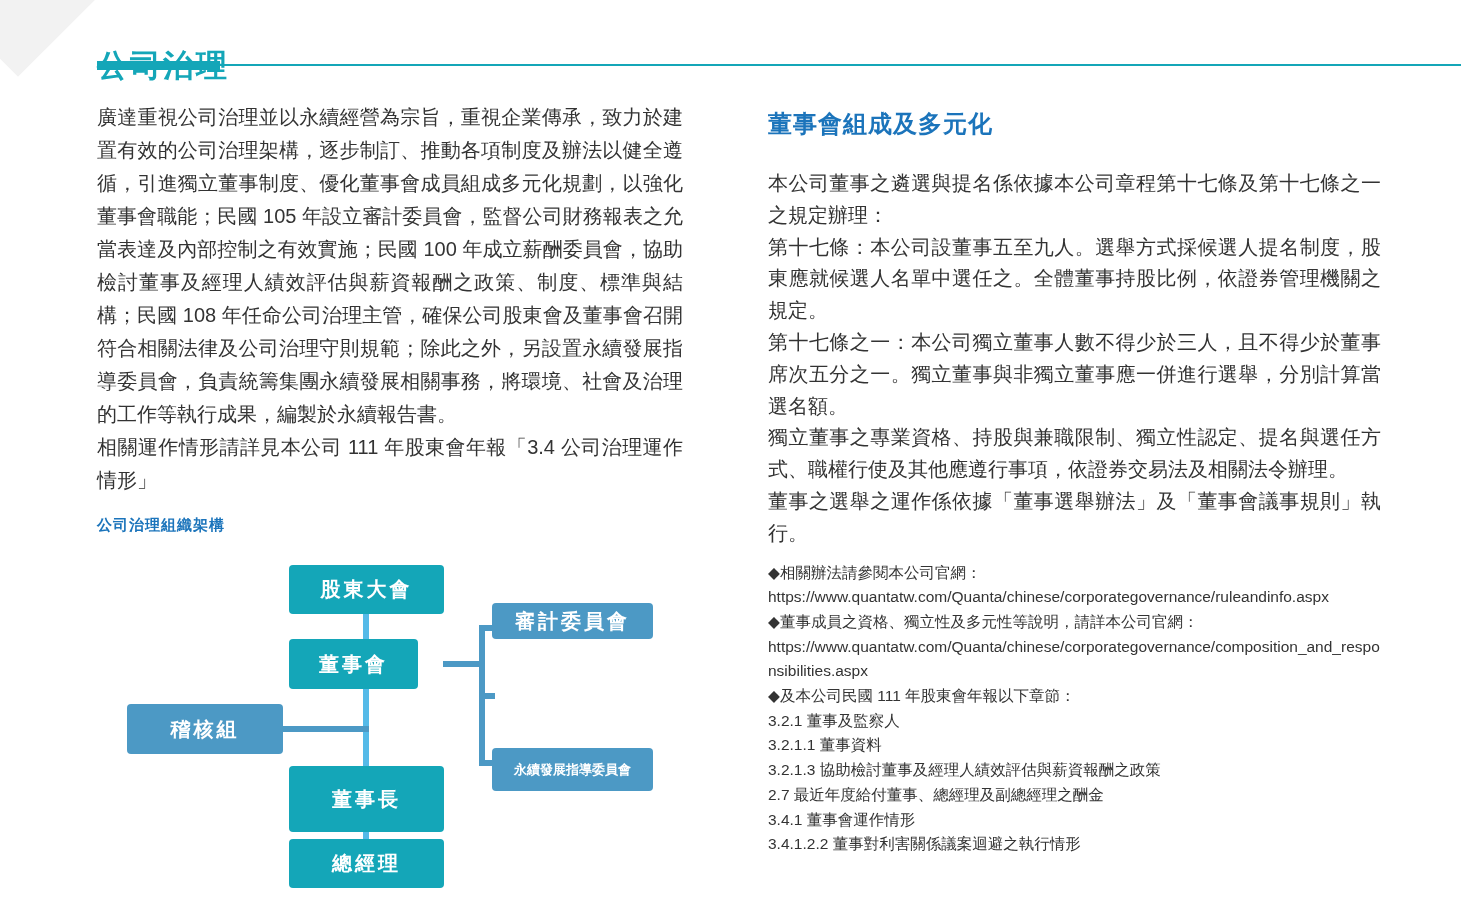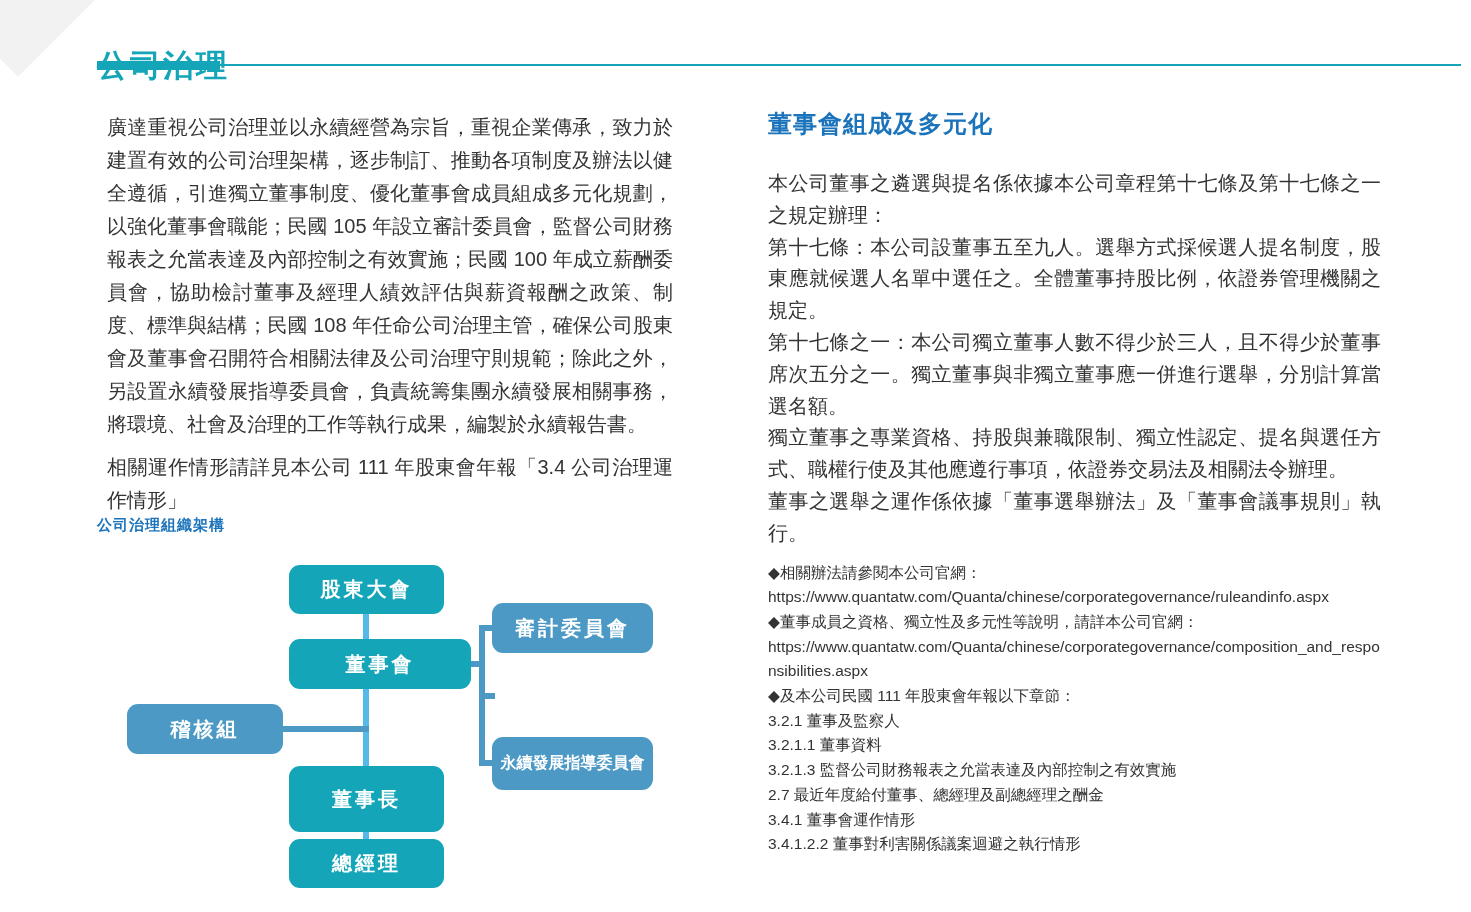--- a/index.html
+++ b/index.html
@@ -27,43 +27,43 @@
   .title-bar-thin{
     position:absolute;left:97px;top:64px;width:1364px;height:2px;background:var(--teal);
   }
   .title-bar-thick{
     position:absolute;left:97px;top:61px;width:123px;height:9px;background:var(--teal);
   }
   .left-col{
     position:absolute;left:97px;top:101px;width:586px;
     font-size:20px;line-height:33px;text-align:justify;
   }
-  .left-col p{margin:10px;}
+  .left-col p{margin:0;}
   .org-heading{
     position:absolute;left:97px;top:504px;
     font-size:15px;font-weight:bold;color:var(--blue);letter-spacing:1px;
   }
   .org-chart{
     position:absolute;left:97px;top:560px;width:586px;height:345px;
   }
   .node{
-    position:absolute;border-radius:11px;color:#fff;font-weight:bold;
+    position:absolute;border-radius:4px;color:#fff;font-weight:bold;
     display:flex;align-items:center;justify-content:center;
     font-size:20px;letter-spacing:3px;text-align:center;z-index:2;
   }
   .node.teal{background:var(--teal);}
   .node.steel{background:var(--steel);}
   .n-shareholders{left:192px;top:5px;width:155px;height:49px;}
-  .n-board{left:192px;top:79px;width:182px;height:50px;}
+  .n-board{left:192px;top:79px;width:129px;height:50px;}
   .n-chairman{left:192px;top:206px;width:155px;height:66px;}
   .n-president{left:192px;top:279px;width:155px;height:49px;}
   .n-auditoffice{left:30px;top:144px;width:156px;height:50px;font-family:Liberation Mono, monospace;}
-  .n-auditcom{left:395px;top:43px;width:161px;height:50px;}
+  .n-auditcom{left:395px;top:43px;width:161px;height:36px;}
   .n-compcom{left:395px;top:110px;width:161px;height:52px;}
-  .n-sustcom{left:395px;top:177px;width:161px;height:53px;font-size:16px;letter-spacing:0;}
+  .n-sustcom{left:395px;top:188px;width:161px;height:43px;font-size:13px;letter-spacing:0;}
   .connector{position:absolute;z-index:1;}
   .c-vline{left:266px;top:30px;width:6px;height:256px;background:var(--lightline);}
   .c-auditline{left:183px;top:166px;width:89px;height:6px;background:var(--steel);}
   .c-boardline{left:346px;top:101px;width:42px;height:6px;background:var(--steel);}
   .c-bracket{left:382px;top:66px;width:6px;height:140px;background:var(--steel);}
   .c-stub1{left:382px;top:65px;width:16px;height:6px;background:var(--steel);}
   .c-stub2{left:382px;top:133px;width:16px;height:6px;background:var(--steel);}
   .c-stub3{left:382px;top:200px;width:16px;height:6px;background:var(--steel);}
   .right-col{
     position:absolute;left:768px;top:108px;width:613px;
@@ -123,18 +123,18 @@
     <p>董事之選舉之運作係依據「董事選舉辦法」及「董事會議事規則」執行。</p>
   </div>
   <div class="right-notes">
     <div>◆相關辦法請參閱本公司官網：</div>
     <div>https://www.quantatw.com/Quanta/chinese/corporategovernance/ruleandinfo.aspx</div>
     <div>◆董事成員之資格、獨立性及多元性等說明，請詳本公司官網：</div>
     <div>https://www.quantatw.com/Quanta/chinese/corporategovernance/composition_and_responsibilities.aspx</div>
     <div>◆及本公司民國 111 年股東會年報以下章節：</div>
     <div>3.2.1 董事及監察人</div>
     <div>3.2.1.1 董事資料</div>
-    <div>3.2.1.3 監督公司財務報表之允當表達及內部控制之有效實施</div>
+    <div>3.2.1.3 協助檢討董事及經理人績效評估與薪資報酬之政策</div>
     <div>2.7 最近年度給付董事、總經理及副總經理之酬金</div>
     <div>3.4.1 董事會運作情形</div>
     <div>3.4.1.2.2 董事對利害關係議案迴避之執行情形</div>
   </div>
 </div>
 
 </body></html>

